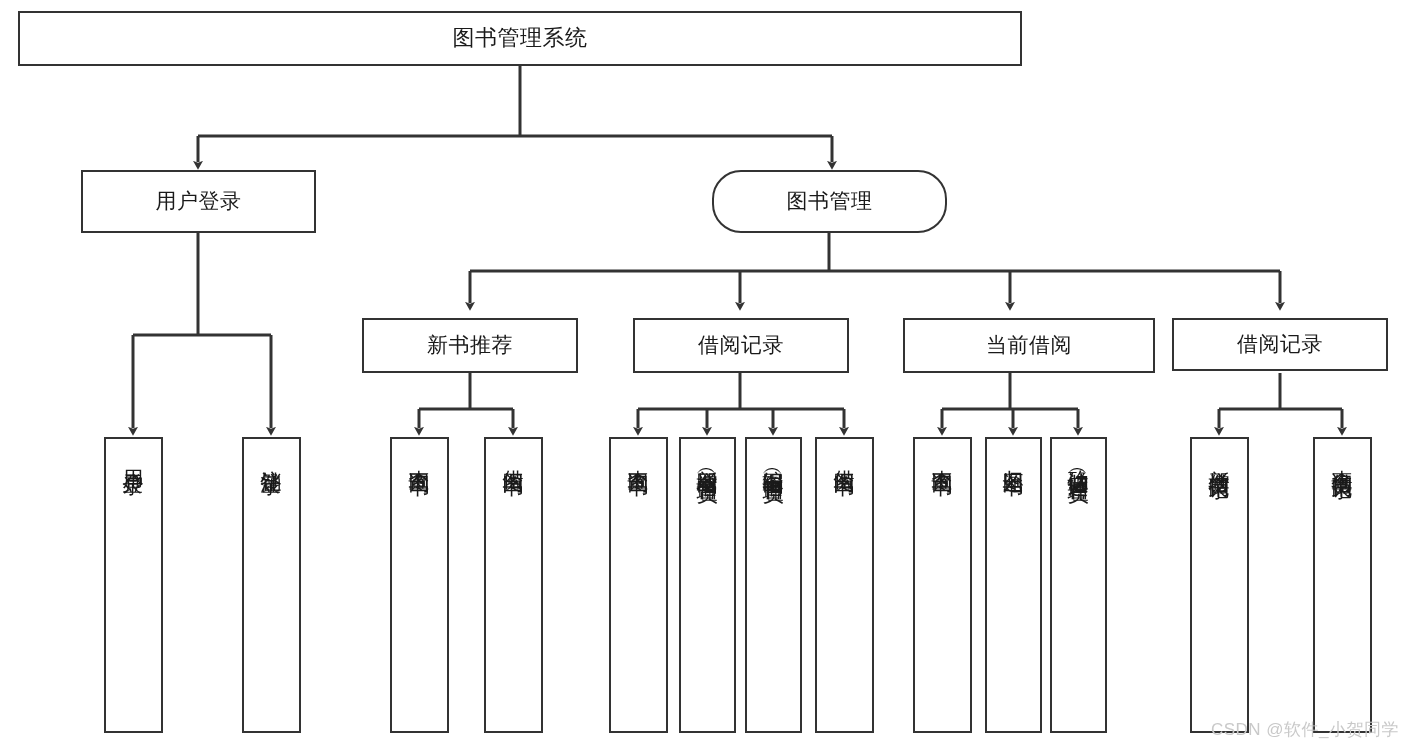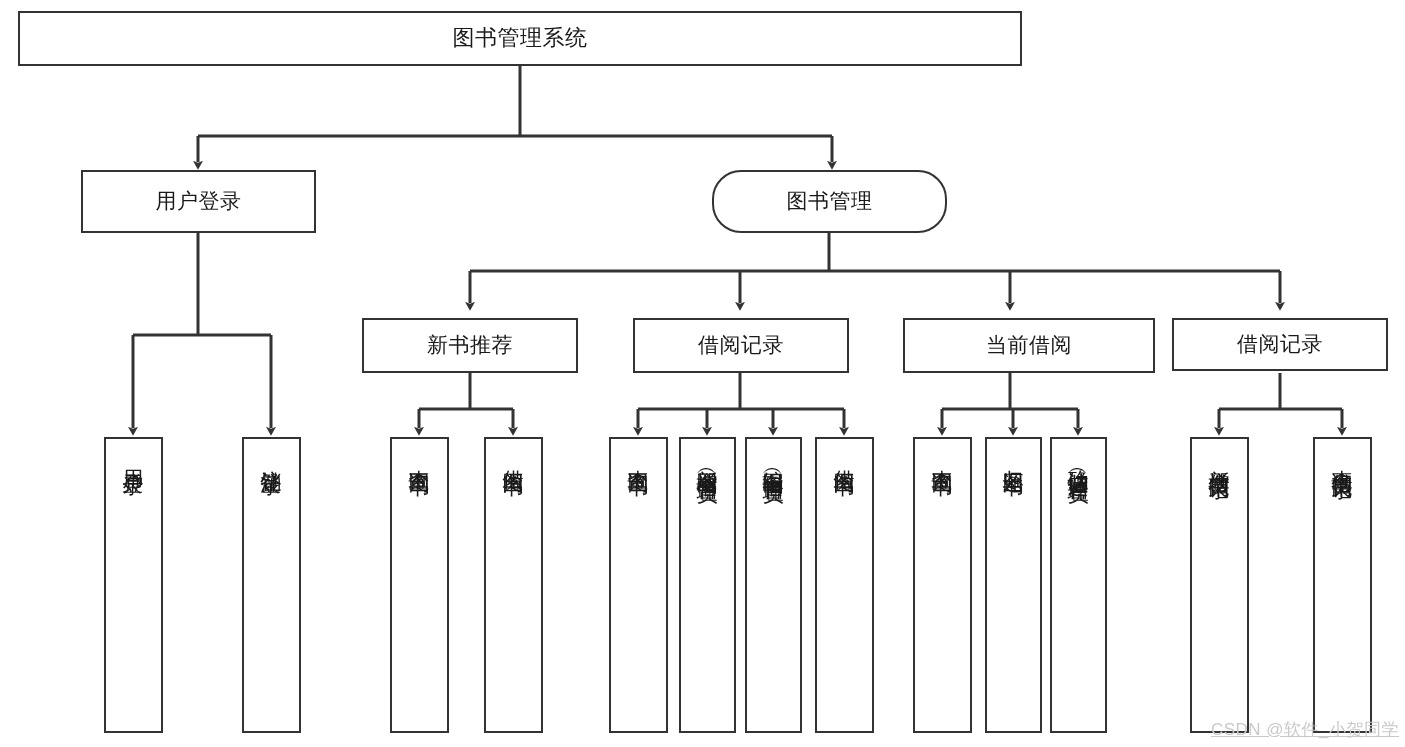--- a/index.html
+++ b/index.html
@@ -63,21 +63,20 @@
   .node.root .node-label { font-size: 22px; }
   #watermark {
     position: absolute;
     right: 6px;
     bottom: 6px;
     font-size: 17px;
     color: #c9c9c9;
     white-space: nowrap;
     z-index: 5;
     letter-spacing: 0.5px;
-    text-decoration: underline;
   }
 </style>
 </head>
 <body>
 
 <div id="diagram-root">
 
   <svg id="edge-layer" viewBox="0 0 1405 747" width="1405" height="747" xmlns="http://www.w3.org/2000/svg">
     <defs>
       <marker id="arrowhead" markerWidth="9" markerHeight="10" refX="1.2" refY="5" orient="auto" markerUnits="userSpaceOnUse">

